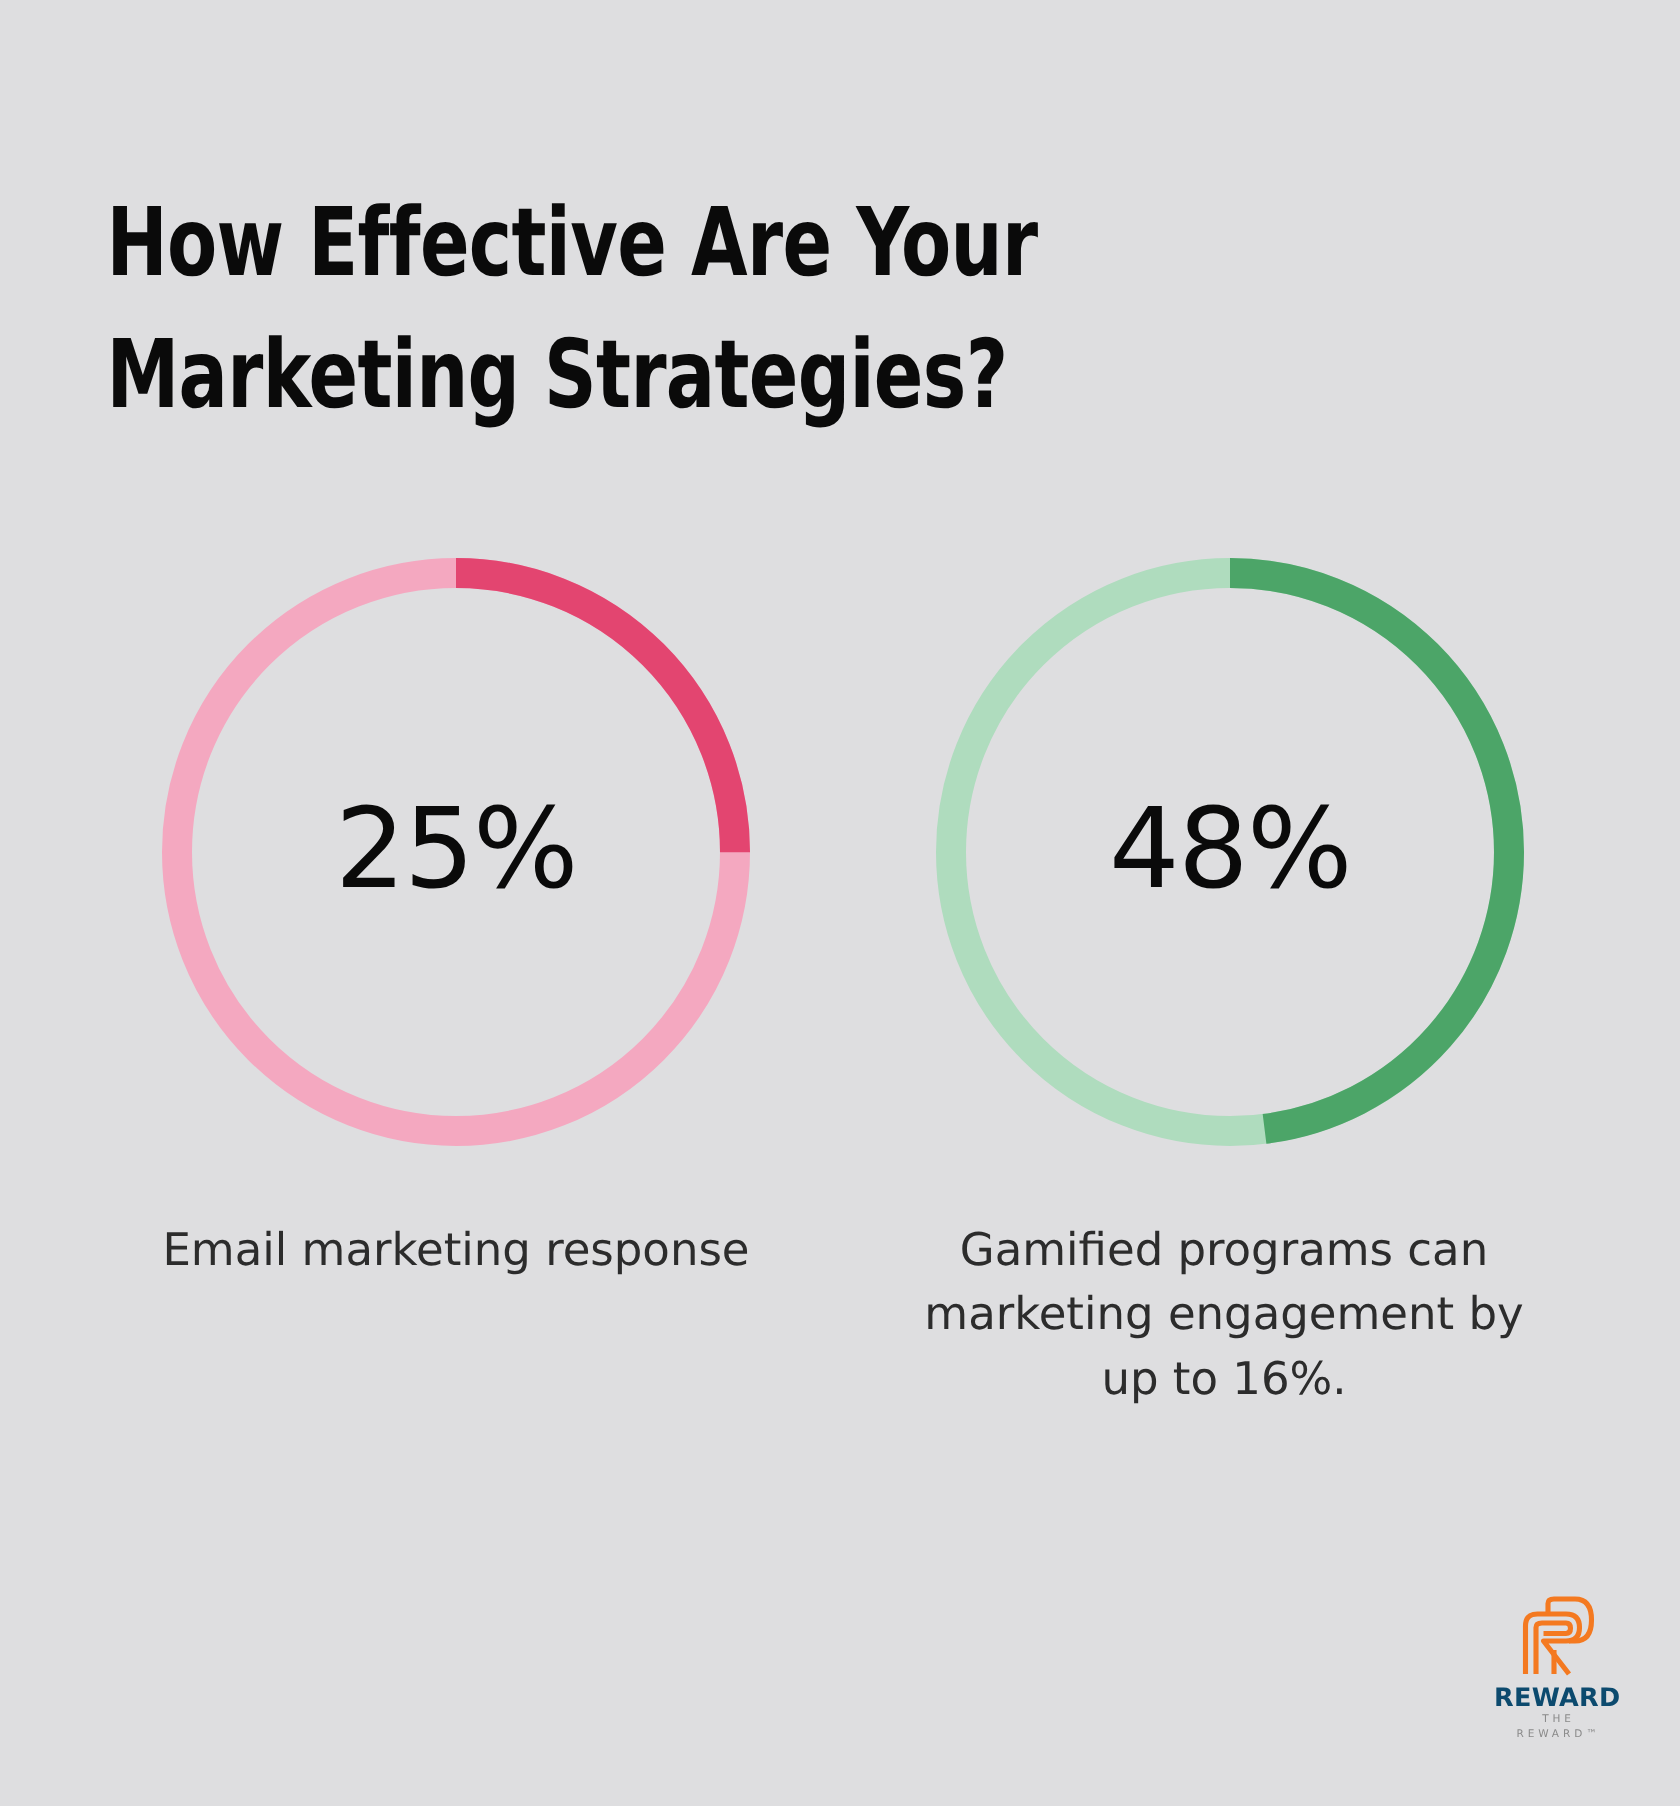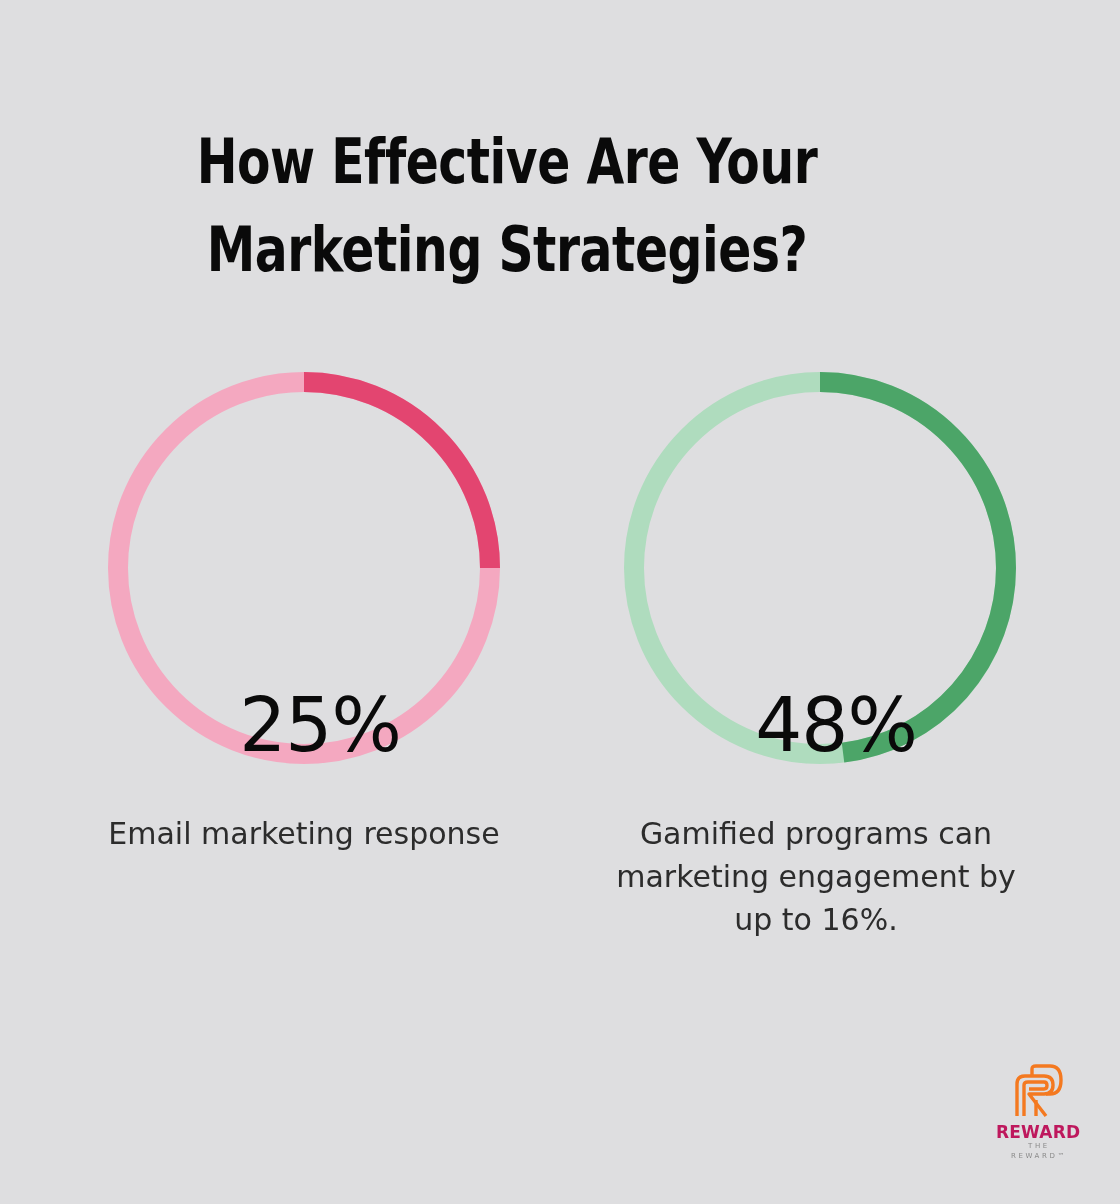--- a/index.html
+++ b/index.html
@@ -20,21 +20,21 @@
     width: 1120px;
     height: 1204px;
   }
 
   
   .title-block {
     position: absolute;
     left: 0;
     top: 118px;
     width: 1014px;
-    text-align: center;
+    text-align: left;
   }
   .title-line {
     display: block;
     font-family: "DejaVu Sans Condensed", "Liberation Sans Narrow", "Liberation Sans", sans-serif;
     font-weight: 700;
     font-size: 63px;
     line-height: 88px;
     letter-spacing: -0.5px;
     color: #0a0a0a;
     transform: scaleX(0.86);
@@ -64,26 +64,26 @@
     width: 392px;
     height: 392px;
   }
   .donut-svg {
     display: block;
     width: 392px;
     height: 392px;
   }
   .donut-center {
     position: absolute;
-    left: 16px;
+    left: 0;
     top: 0;
     width: 392px;
     height: 392px;
     display: flex;
-    align-items: flex-end;
+    align-items: center;
     justify-content: center;
   }
   .donut-value {
     font-family: "DejaVu Sans", sans-serif;
     font-weight: 400;
     font-size: 74px;
     line-height: 74px;
     color: #0a0a0a;
     letter-spacing: -1px;
     transform: translateY(-2px);
@@ -206,18 +206,18 @@
         <path d="M5 52 L5 20 Q5 12 13 12 L32 12 Q41 12 41 21 Q41 30 32 30 L17 30 L17 30 L34 52"></path>
 
         <path d="M12 52 L12 21 Q12 18 16 18 L32 18 Q35 18 35 21.5 Q35 25 32 25 L17 25"></path>
 
         <path d="M20 12 L20 5 Q20 2 24 2 L38 2 Q49 2 49 16 Q49 30 38 30 L34 30"></path>
 
         <path d="M24 36 L24 52"></path>
       </g>
     </svg>
     <div class="logo-wordmark">
-      <span class="logo-word-main" style="color: #be185d;">REWARD</span>
+      <span class="logo-word-main" style="color: #0c4a6e;">REWARD</span>
       <span class="logo-word-sub" style="color: rgb(138, 138, 138);">THE REWARD™</span>
     </div>
   </div>
 
 </div>
 
 </body></html>

